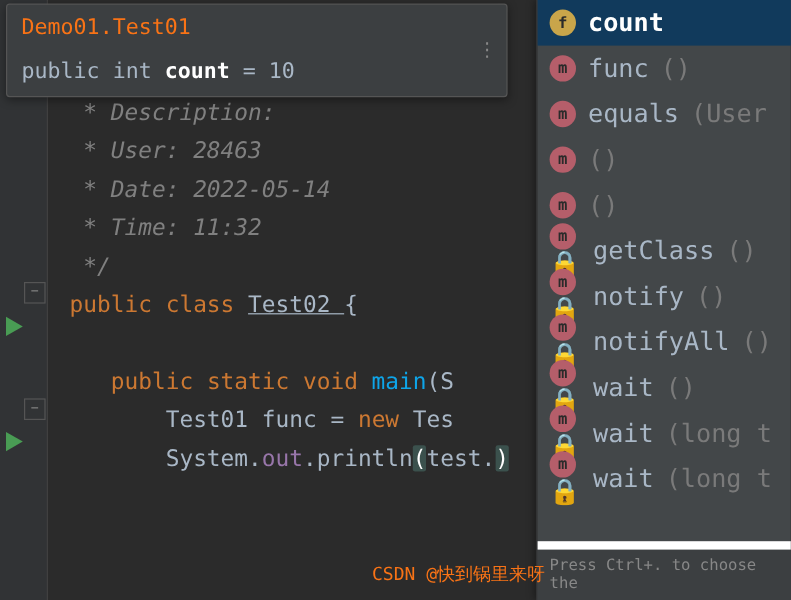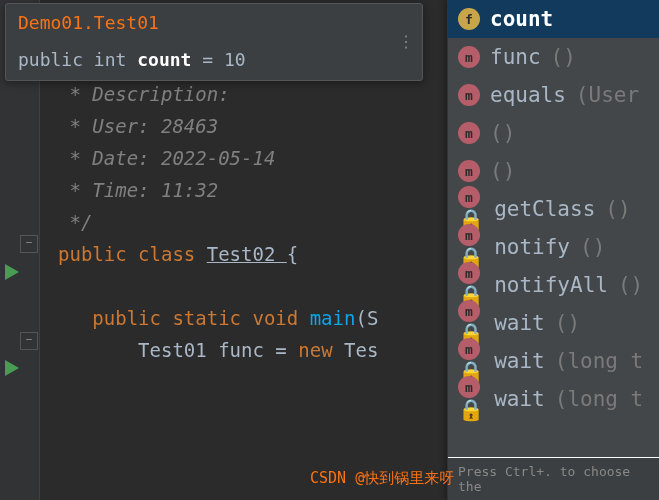--- a/index.html
+++ b/index.html
@@ -121,21 +121,21 @@
   .badge.m { background: #b55e6a; color: #2a2a2a; }
   .badge-wrap { position: relative; }
   .popup-item .args { color: #7a7a7a; }
   .popup-footer {
     position: absolute;
     bottom: 0; left: 0; right: 0;
     background: #3c3f41;
     color: #888;
     font-size: 13px;
     padding: 6px 10px;
-    border-top: 1px solid #ffffff;
+    border-top: 7px solid #ffffff;
   }
 
   
   .watermark {
     position: absolute;
     bottom: 12px; left: 310px;
     color: #f97316;
     font-size: 15px;
     font-style: normal;
   }
@@ -153,20 +153,21 @@
 <div class="code-area">
   <div class="code-line c-comment"> * Description:</div>
   <div class="code-line c-comment"> * User: 28463</div>
   <div class="code-line c-comment"> * Date: 2022-05-14</div>
   <div class="code-line c-comment"> * Time: 11:32</div>
   <div class="code-line c-comment"> */</div>
   <div class="code-line"><span class="c-kw">public </span><span class="c-kw">class </span><span class="c-class">Test02 </span><span class="c-plain">{</span></div>
   <div class="code-line"></div>
   <div class="code-line">   <span class="c-kw">public static void </span><span class="c-method">main</span><span class="c-plain">(</span><span class="c-plain">S</span></div>
   <div class="code-line">       <span class="c-plain">Test01 </span><span class="c-plain">func </span><span class="c-plain">= </span><span class="c-kw">new </span><span class="c-plain">Tes</span></div>
+  <div class="code-line">       <span class="c-plain">System.</span><span class="c-field">out</span><span class="c-plain">.println</span><span class="c-plain paren-match">(</span><span class="c-plain">test.</span><span class="c-plain paren-match">)</span></div>
 </div>
 
 <div class="tooltip">
   <div class="path">Demo01.Test01</div>
   <div class="sig">
     <span>public int </span><span class="name">count</span><span> = 10</span>
   </div>
   <div class="tooltip-menu">⋮</div>
 </div>
 

